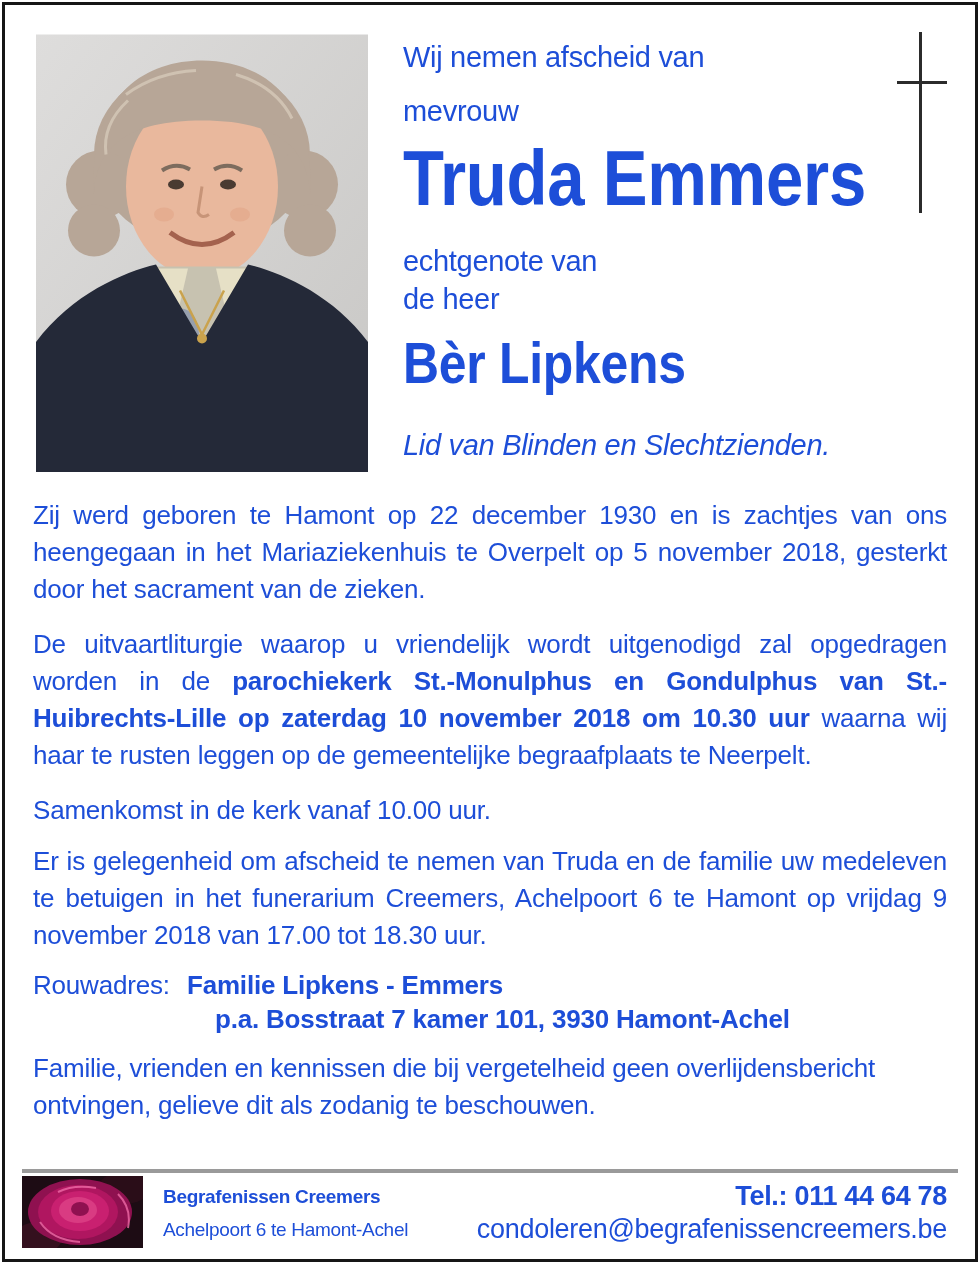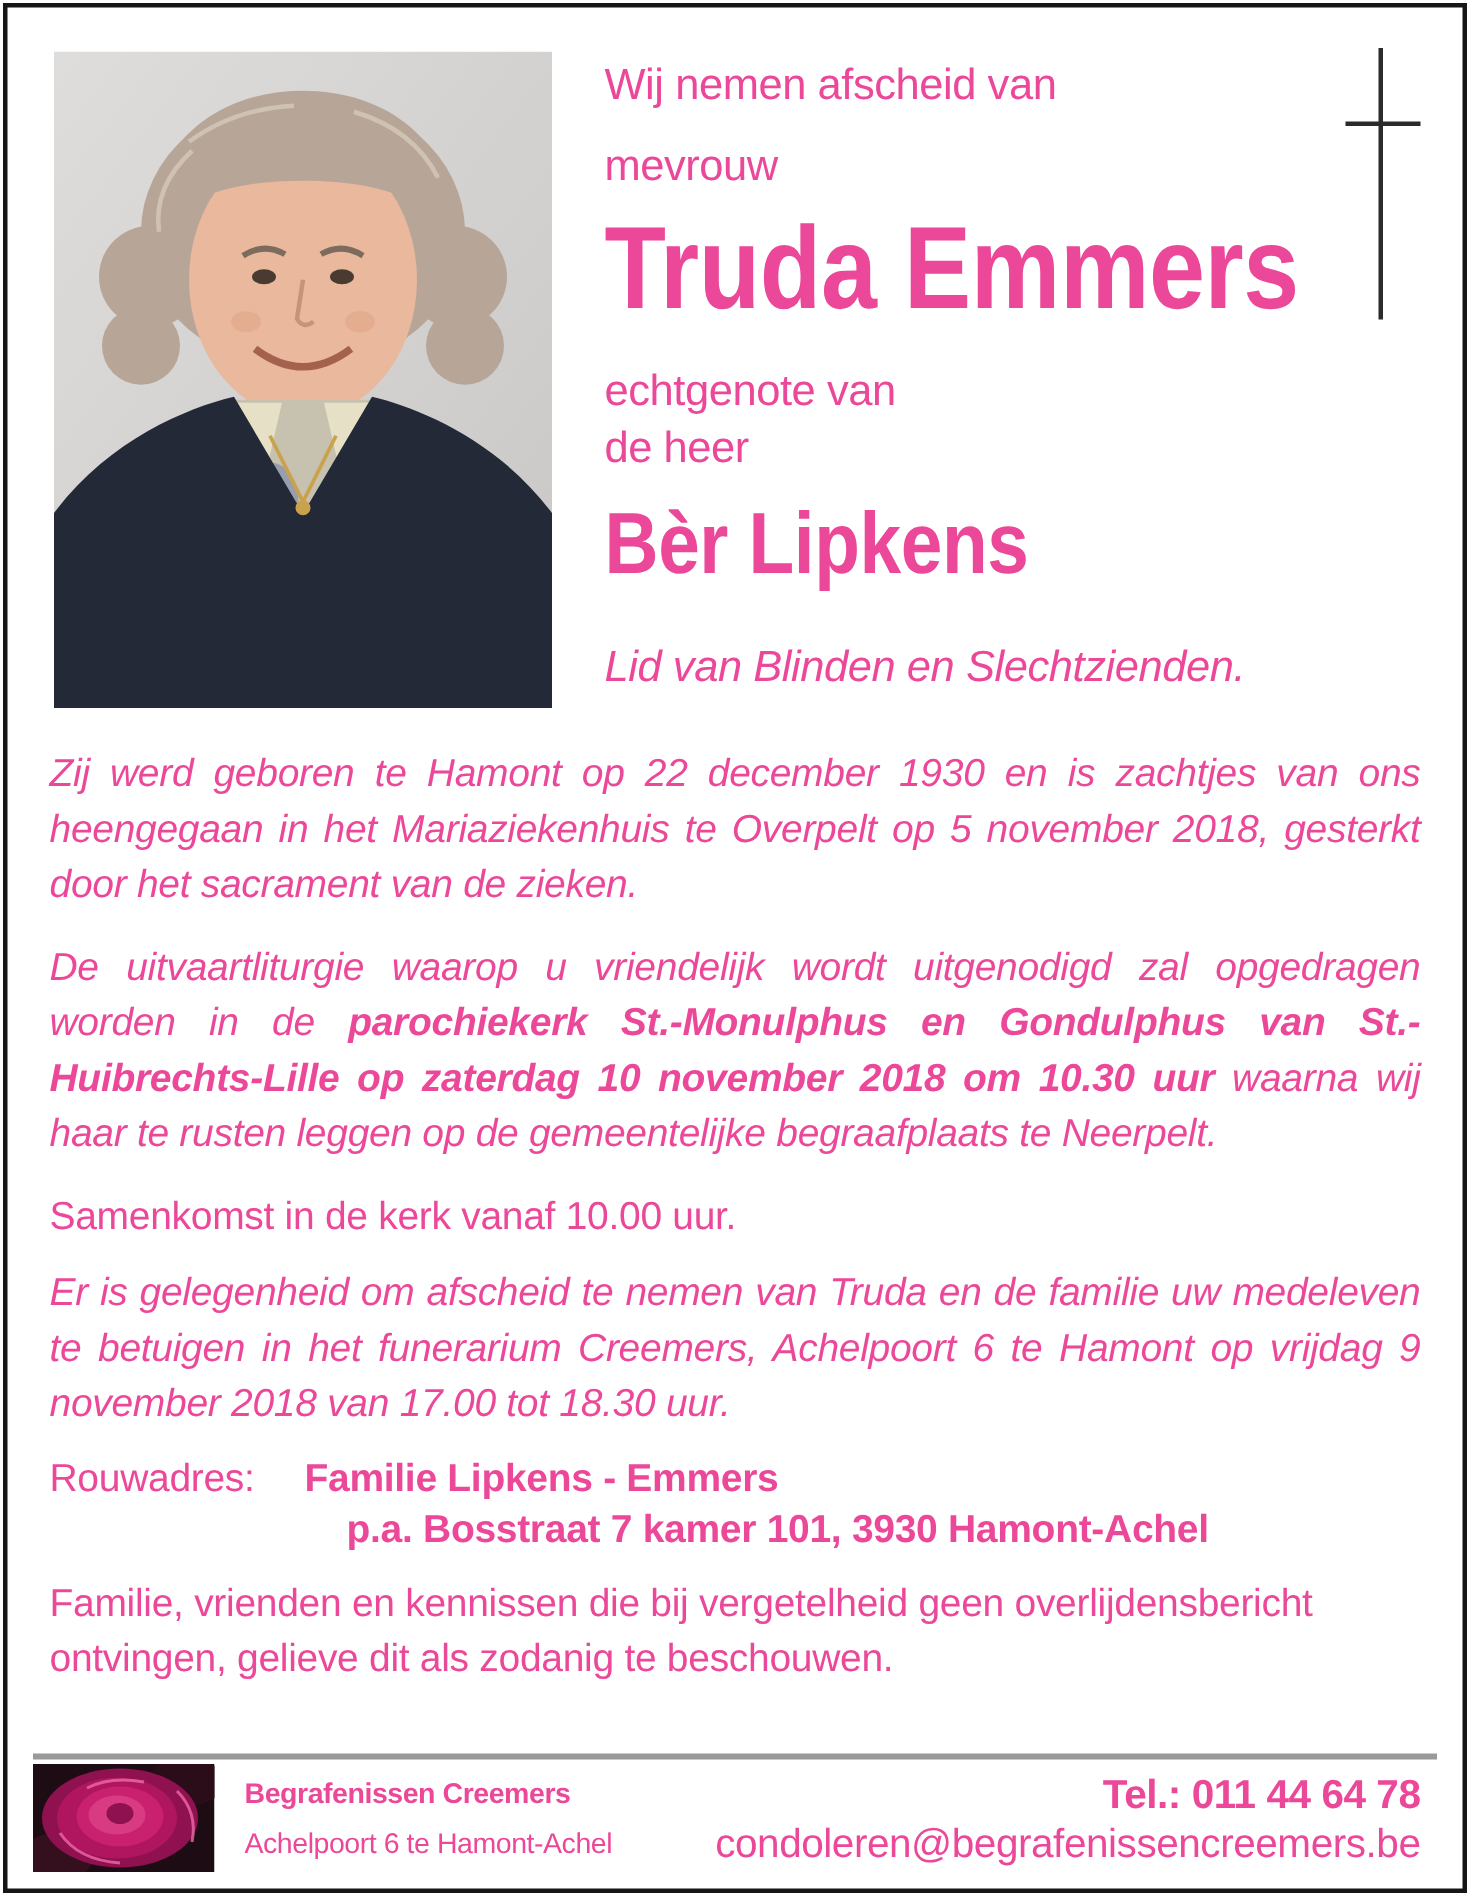--- a/index.html
+++ b/index.html
@@ -2,21 +2,21 @@
 <html><head>
 <meta charset="utf-8">
 <style>
   html, body { margin: 0; padding: 0; background: #ffffff; }
   .page {
     position: relative;
     width: 980px;
     height: 1264px;
     background: #ffffff;
     font-family: "Liberation Sans", sans-serif;
-    color: #ec4899;
+    color: #1d4ed8;
     overflow: hidden;
   }
   .frame {
     position: absolute;
     left: 2px; top: 2px; right: 2px; bottom: 2px;
     border: 3px solid #161616;
     pointer-events: none;
   }
   
   .portrait {
@@ -37,24 +37,24 @@
   
   .bodytext {
     position: absolute;
     left: 33px; top: 497px;
     width: 914px;
     font-size: 26px;
     line-height: 37px;
     letter-spacing: -0.2px;
   }
   .bodytext p { margin: 0 0 18px 0; }
-  .just { text-align: justify; font-style: italic; }
+  .just { text-align: justify; }
   .bold { font-weight: bold; }
   p.tight { margin-bottom: 14px; }
-  .rouwadres { display: flex; margin-bottom: 14px; line-height: 34px; gap: 16px; }
+  .rouwadres { display: flex; margin-bottom: 14px; line-height: 34px; }
   .rouwadres .label { width: 154px; flex: 0 0 154px; }
   .rouwadres .lines { flex: 1; font-weight: bold; }
   .rouwadres .line2 { padding-left: 28px; }
   .note { margin-bottom: 0; }
   
   .separator { position: absolute; left: 22px; top: 1169px; width: 936px; height: 4px; background: #9a9a9a; }
   .rose { position: absolute; left: 22px; top: 1176px; width: 121px; height: 72px; }
   .foot-left { position: absolute; left: 163px; top: 1180px; font-size: 19px; line-height: 33px; letter-spacing: -0.3px; }
   .foot-right { position: absolute; right: 33px; top: 1180px; font-size: 27px; line-height: 33px; text-align: right; letter-spacing: -0.3px; }
   .foot-bold { font-weight: bold; }

